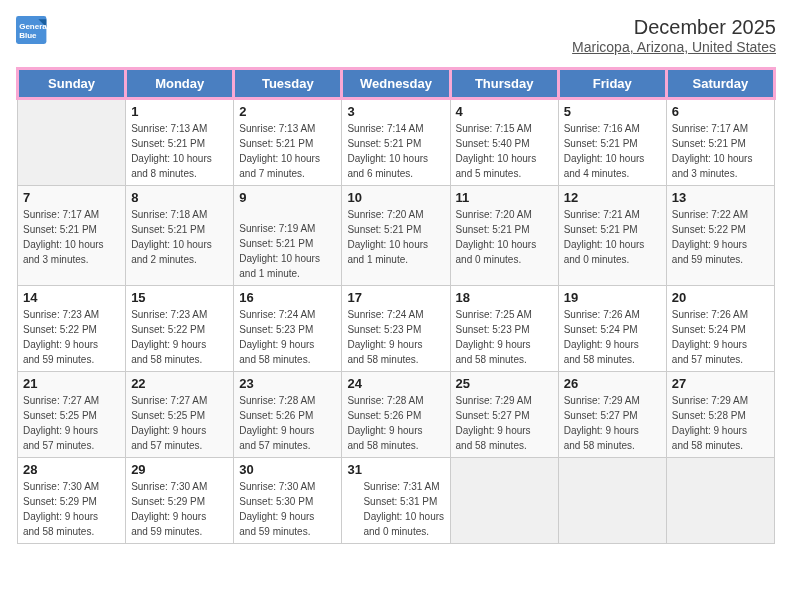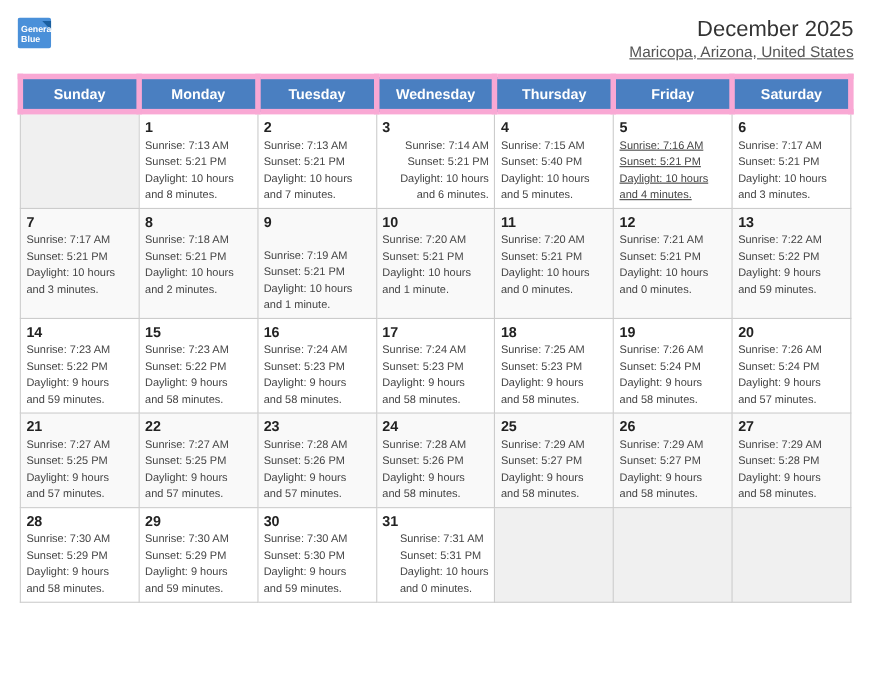--- a/index.html
+++ b/index.html
@@ -43,21 +43,21 @@
       width: 100%;
       border-collapse: collapse;
       border: 1px solid #ccc;
     }
     thead tr th {
       background: #4a7fc1;
       color: #fff;
       font-size: 13px;
       padding: 6px 4px;
       text-align: center;
-      border: 5px solid #f9a8d4;
+      border: 3px solid #f9a8d4;
     }
     tbody tr td {
       border: 1px solid #ccc;
       vertical-align: top;
       padding: 4px 5px;
       font-size: 10.5px;
       color: #333;
       min-height: 80px;
       width: calc(100% / 7);
     }
@@ -125,35 +125,35 @@
         </td>
         <td>
           <span class="day-num">2</span>
           <div class="day-info" style="white-space: pre-wrap;">Sunrise: 7:13 AM
 Sunset: 5:21 PM
 Daylight: 10 hours
 and 7 minutes.</div>
         </td>
         <td>
           <span class="day-num">3</span>
-          <div class="day-info" style="white-space: pre-wrap; text-align: right;">Sunrise: 7:14 AM
+          <div class="day-info" style="white-space: pre-wrap;">Sunrise: 7:14 AM
 Sunset: 5:21 PM
 Daylight: 10 hours
 and 6 minutes.</div>
         </td>
         <td>
           <span class="day-num">4</span>
           <div class="day-info" style="white-space: pre-wrap;">Sunrise: 7:15 AM
 Sunset: 5:40 PM
 Daylight: 10 hours
 and 5 minutes.</div>
         </td>
         <td>
           <span class="day-num">5</span>
-          <div class="day-info" style="white-space: pre-wrap; text-decoration: underline;">Sunrise: 7:16 AM
+          <div class="day-info" style="white-space: pre-wrap;">Sunrise: 7:16 AM
 Sunset: 5:21 PM
 Daylight: 10 hours
 and 4 minutes.</div>
         </td>
         <td>
           <span class="day-num">6</span>
           <div class="day-info" style="white-space: pre-wrap;">Sunrise: 7:17 AM
 Sunset: 5:21 PM
 Daylight: 10 hours
 and 3 minutes.</div>

